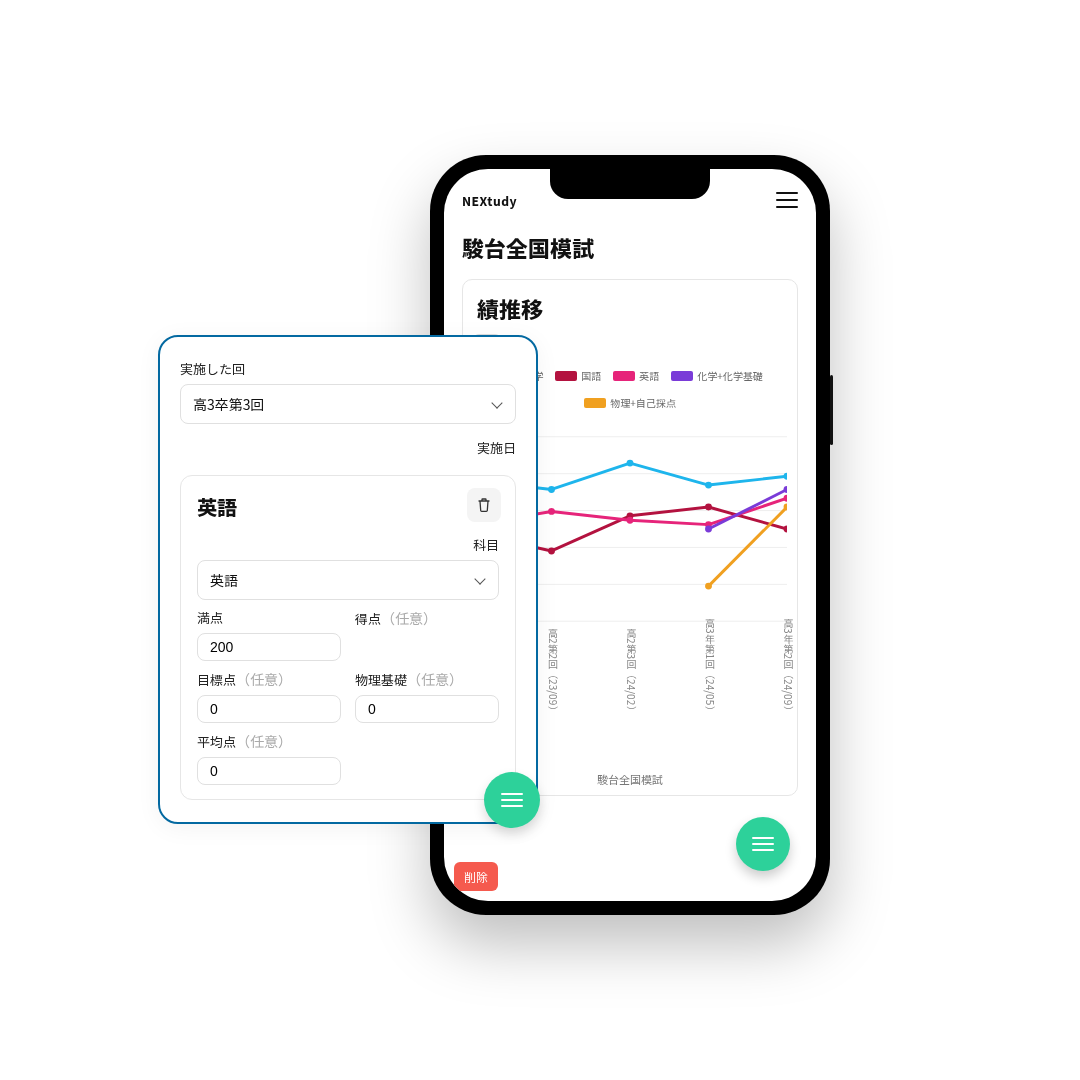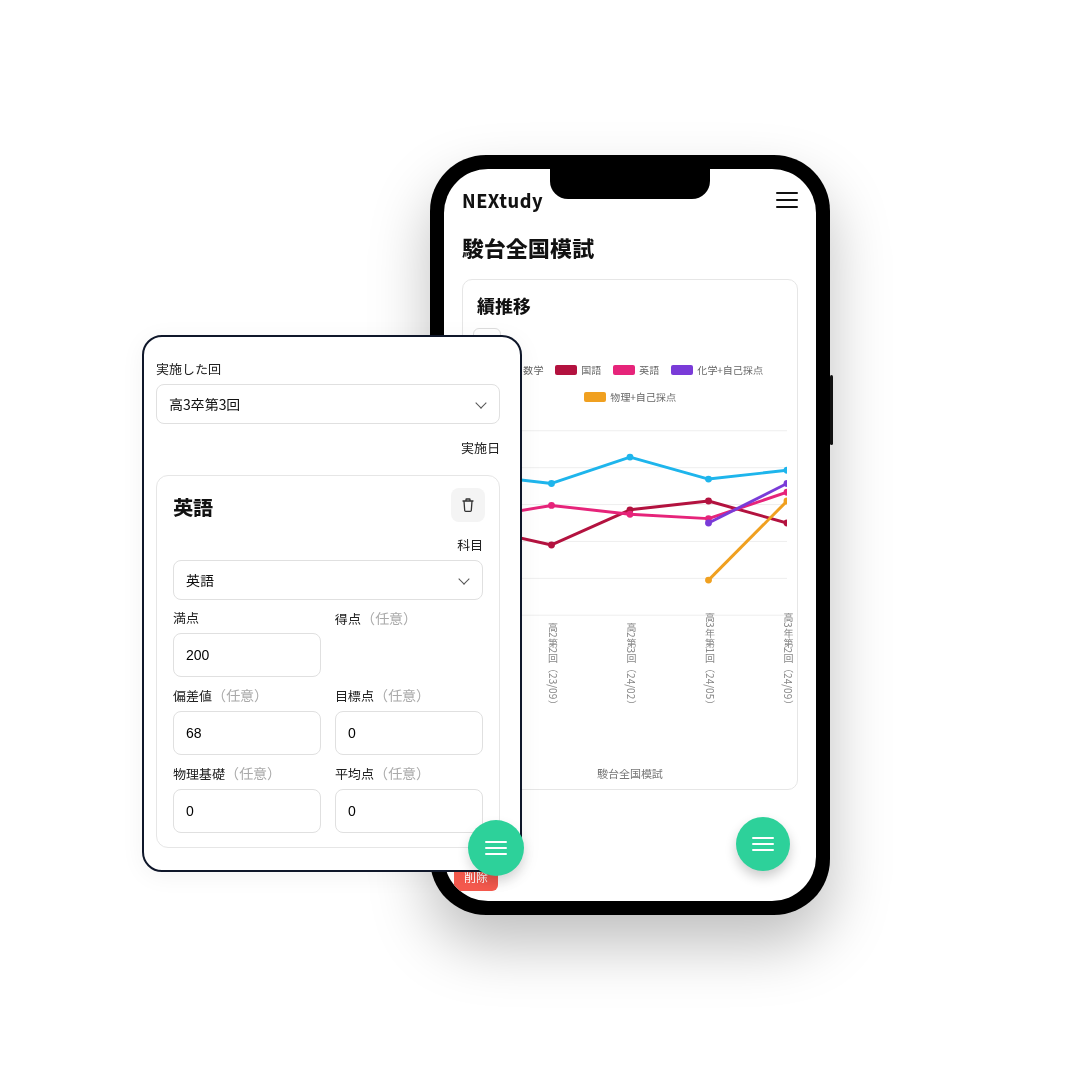--- a/index.html
+++ b/index.html
@@ -44,38 +44,38 @@
     border-bottom-right-radius: 18px;
     z-index: 5;
   }
   .phone-inner {
     padding: 14px 18px 0 18px;
   }
   .phone-header {
     display: flex; justify-content: space-between; align-items: center;
     height: 34px;
   }
-  .logo { font-weight: 800; font-size: 18px; letter-spacing: .5px; }
+  .logo { font-weight: 800; font-size: 12px; letter-spacing: .5px; }
   .hamburger {
     width: 22px; height: 16px;
     display: flex; flex-direction: column; justify-content: space-between;
     cursor: pointer;
   }
   .hamburger span { height: 2.2px; background: #111; border-radius: 2px; }
   .page-title {
     font-size: 22px; font-weight: 800; margin: 14px 0 16px 0;
   }
   .chart-card {
     border: 1px solid #e6e6e6;
     border-radius: 10px;
     padding: 12px 10px 8px 10px;
     position: relative;
   }
   .chart-title {
-    font-size: 18px; font-weight: 800; margin-bottom: 10px;
+    font-size: 22px; font-weight: 800; margin-bottom: 10px;
     text-align: left;
     padding-left: 4px;
   }
   .small-btn {
     display: inline-flex; align-items: center; justify-content: center;
     border: 1px solid #ddd; border-radius: 6px;
     width: 28px; height: 28px; font-size: 14px;
     margin-bottom: 6px;
   }
   .legend {
@@ -113,42 +113,42 @@
     box-shadow: 0 6px 12px rgba(0,0,0,.2);
     cursor: pointer;
     z-index: 20;
   }
   .fab-phone .hamburger { width: 22px; height: 14px; }
   .fab-phone .hamburger span { background: #fff; height: 2.2px; }
 
   
   .form-card {
     position: absolute;
-    left: 142px; top: 335px;
+    left: 158px; top: 335px;
     width: 380px;
-    border: 2px solid #0f172a;
+    border: 2px solid #0369a1;
     border-radius: 20px;
     background: #fff;
-    padding: 22px 20px 22px 12px;
+    padding: 22px 20px 22px 20px;
     box-shadow: 0 4px 24px rgba(0,0,0,.05);
   }
   .field-label {
     font-size: 13px; color: #222; margin-bottom: 6px; display: block;
   }
   .field-label .opt { color: #aaa; font-size: 14px; }
   .input, .select-box {
     width: 100%;
     border: 1px solid #e0e0e0;
     border-radius: 8px;
     padding: 10px 12px;
     font-size: 14px;
     background: #fff;
     display: flex; align-items: center; justify-content: space-between;
   }
-  .input { height: 44px; }
+  .input { height: 28px; }
   .select-box { height: 40px; cursor: pointer; align-items: center; }
   .chevron {
     width: 12px; height: 12px; position: relative;
   }
   .chevron::before {
     content: ""; position: absolute; left: 2px; top: 1px;
     width: 7px; height: 7px;
     border-right: 1.6px solid #555;
     border-bottom: 1.6px solid #555;
     transform: rotate(45deg);
@@ -230,21 +230,21 @@
             <div class="legend-item">
               <span class="swatch" style="background: rgb(179, 18, 63);"></span>
               <span>国語</span>
             </div>
             <div class="legend-item">
               <span class="swatch" style="background: rgb(230, 36, 122);"></span>
               <span>英語</span>
             </div>
             <div class="legend-item">
               <span class="swatch" style="background: rgb(122, 59, 216);"></span>
-              <span>化学+自己採点</span>
+              <span>化学+化学基礎</span>
             </div>
             <div class="legend-item">
               <span class="swatch" style="background: rgb(240, 160, 32);"></span>
               <span>物理+自己採点</span>
             </div>
           </div>
 
         <svg class="chart-svg" id="chartsvg" viewBox="0 0 320 200">
             <line x1="0" x2="320" y1="6" y2="6" stroke="#eee" stroke-width="1"></line>
             <line x1="0" x2="320" y1="43.6" y2="43.6" stroke="#eee" stroke-width="1"></line>
@@ -330,24 +330,20 @@
 
     <div class="grid2">
       <div>
         <label class="field-label"><span>満点</span></label>
         <input class="input" value="200" style="">
       </div>
       <div>
         <label class="field-label"><span>得点</span><span class="opt">（任意）</span></label>
       </div>
       <div>
-        <label class="field-label"><span>偏差値</span><span class="opt">（任意）</span></label>
-        <input class="input" value="68" style="">
-      </div>
-      <div>
         <label class="field-label"><span>目標点</span><span class="opt">（任意）</span></label>
         <input class="input" value="0" style="">
       </div>
       <div>
         <label class="field-label"><span>物理基礎</span><span class="opt">（任意）</span></label>
         <input class="input" value="0" style="">
       </div>
       <div>
         <label class="field-label"><span>平均点</span><span class="opt">（任意）</span></label>
         <input class="input" value="0" style="">

